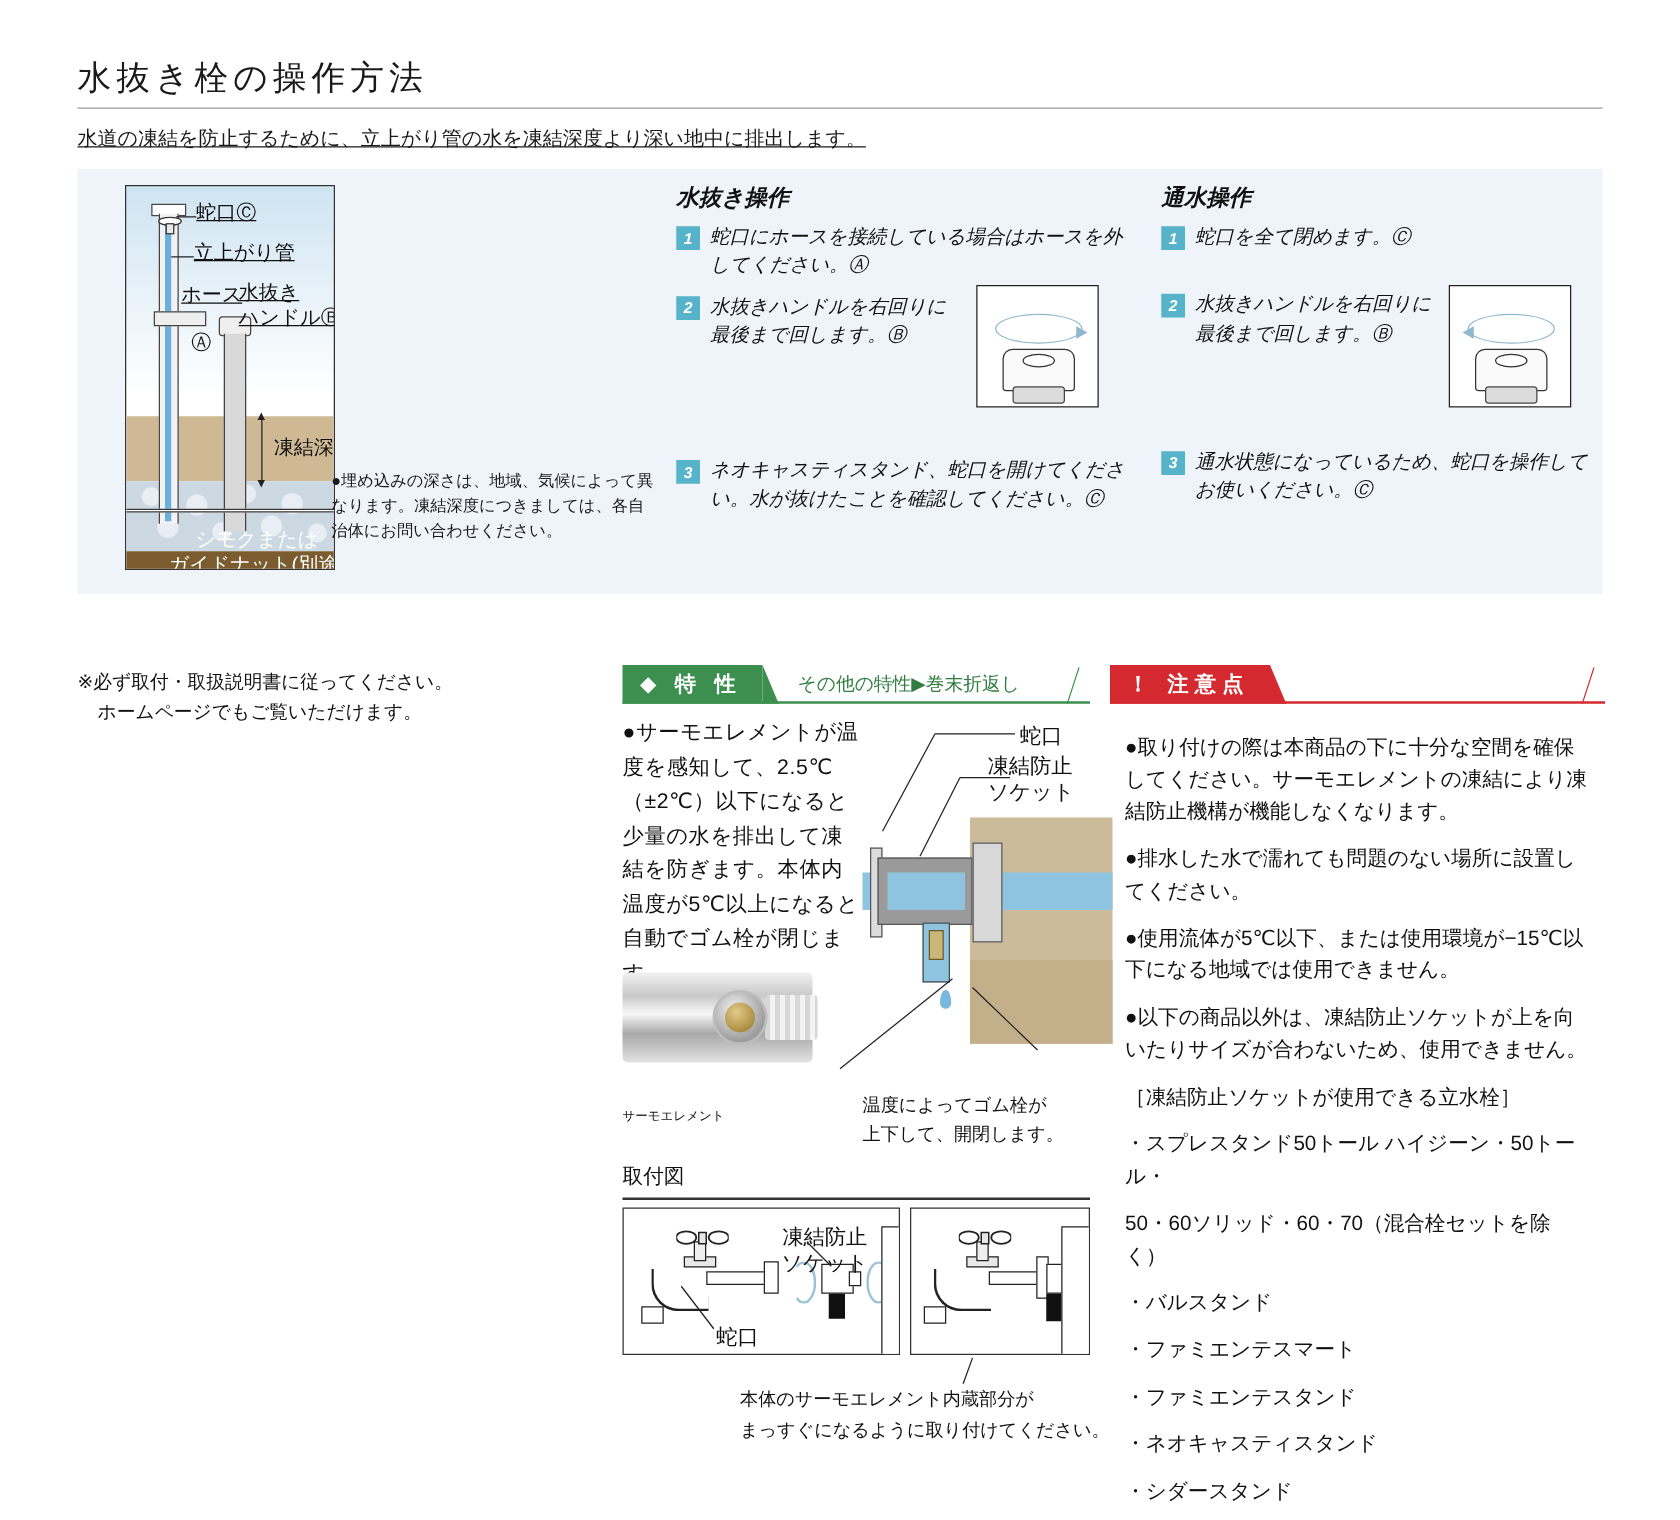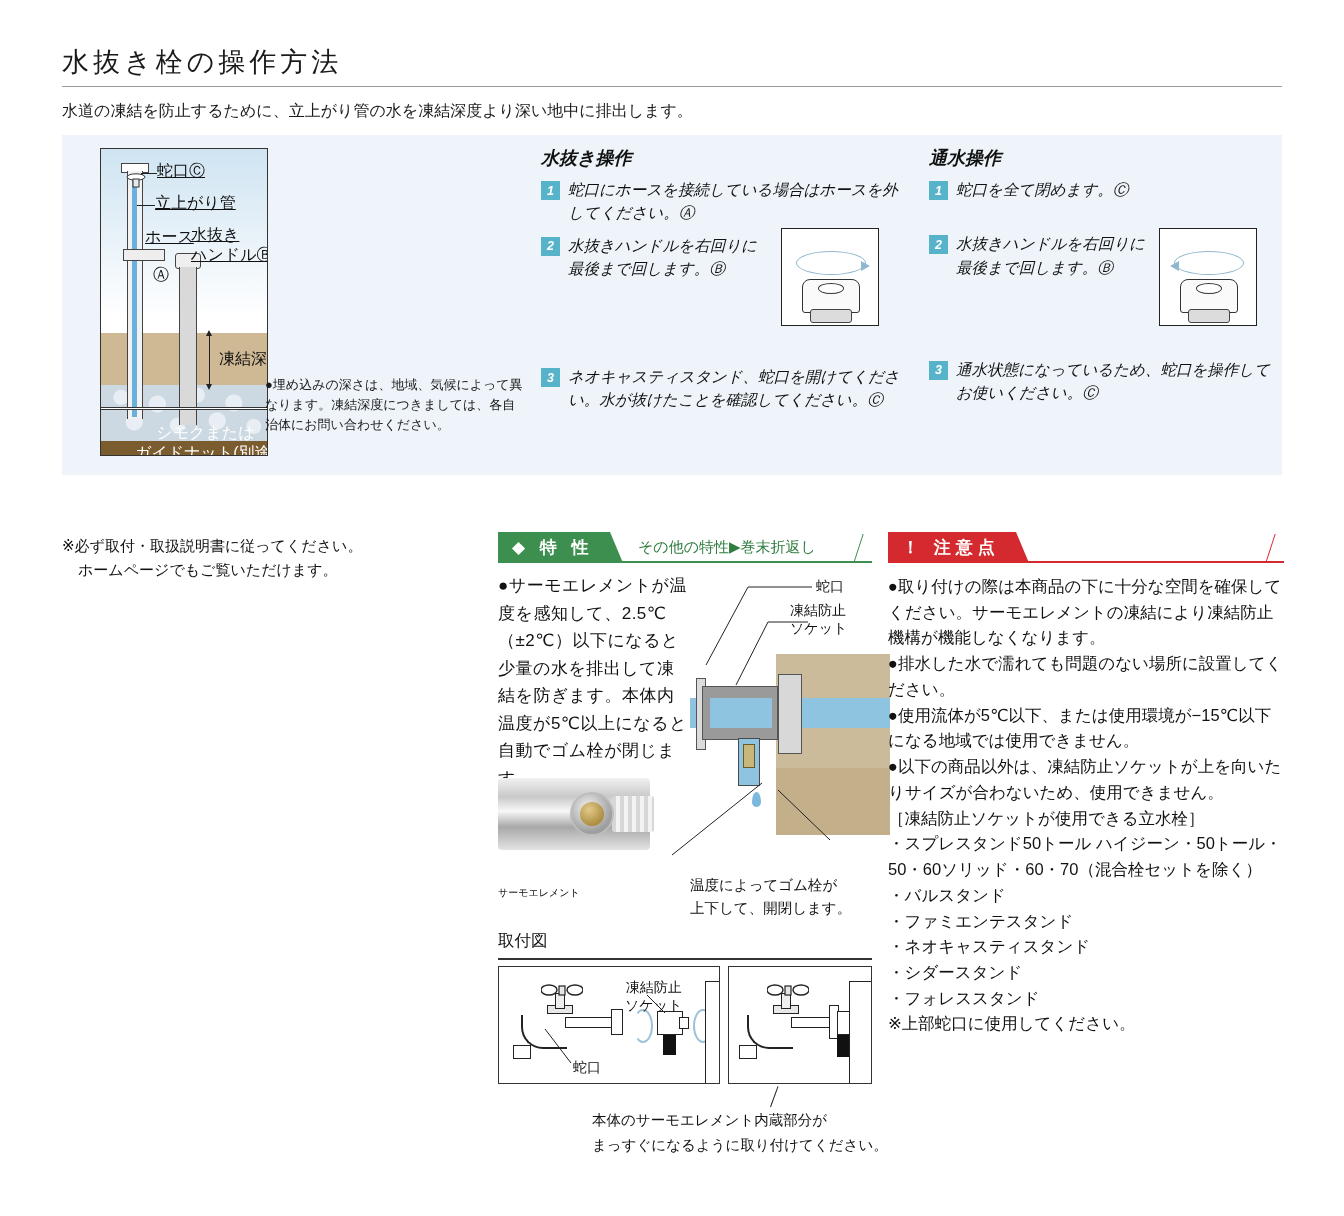--- a/index.html
+++ b/index.html
@@ -18,21 +18,21 @@
     position: absolute; left: 62px; top: 44px;
     font-size: 27px; font-weight: 400; letter-spacing: 4px;
     color: #1a1a1a;
   }
   .title-rule {
     position: absolute; left: 62px; top: 86px;
     width: 1220px; height: 1px; background: #9a9a9a;
   }
   .lead {
     position: absolute; left: 62px; top: 101px;
-    font-size: 16px; letter-spacing: 0px; color: #1a1a1a;
+    font-size: 16px; letter-spacing: 0px; color: #1a1a1a; text-decoration: underline;
   }
 
   
   .blue-panel {
     position: absolute; left: 62px; top: 135px;
     width: 1220px; height: 340px;
     background: #eef4f9;
   }
 
   
@@ -167,21 +167,21 @@
   .fd-pipe { position:absolute; left: 0; top: 58px; width: 200px; height: 30px; background:#8fc4e0; }
   .fd-body { position:absolute; left: 12px; top: 46px; width: 76px; height: 54px; background:#9a9a9a; border:1px solid #555;}
   .fd-inner{ position:absolute; left: 20px; top: 58px; width: 62px; height: 30px; background:#8fc4e0; }
   .fd-flange{position:absolute; left: 6px; top: 38px; width: 10px; height: 72px; background:#dcdcdc; border:1px solid #555;}
   .fd-sleeve{position:absolute; left: 88px; top: 34px; width: 24px; height: 80px; background:#d8d8d8; border:1px solid #555;}
   .fd-plug { position:absolute; left: 48px; top: 98px; width: 22px; height: 48px;
              background:#8fc4e0; border:1px solid #4a4a4a; }
   .fd-rub  { position:absolute; left: 53px; top: 104px; width: 12px; height: 24px; background:#c9b77a; border:1px solid #6a5a2a;}
   .fd-drop { position:absolute; left: 62px; top: 152px; width: 9px; height: 15px;
              background:#7ab8dd; border-radius: 50% 50% 50% 50% / 70% 70% 35% 35%; }
-  .fd-lbl  { position:absolute; font-size: 14px; line-height:1.25; color:#111; white-space:nowrap;}
+  .fd-lbl  { position:absolute; font-size: 17px; line-height:1.25; color:#111; white-space:nowrap;}
 
   .thermo-photo {
     position:absolute; left: 498px; top: 778px; width: 152px; height: 72px;
     background: linear-gradient(180deg,#f1f1f1 0%, #c9c9c9 26%, #f7f7f7 46%, #a8a8a8 68%, #e3e3e3 100%);
     border-radius: 4px;
   }
   .thermo-photo .ring {
     position:absolute; right: 36px; top: 14px; width: 44px; height: 44px; border-radius:50%;
     background: radial-gradient(circle at 40% 35%, #f4f4f4, #9d9d9d 70%);
     border:2px solid #bdbdbd;
@@ -233,21 +233,21 @@
   }
   .install-cap-leader { position:absolute; left: 770px; top: 1085px; width: 1px; height: 22px;
     background:#222; transform: rotate(20deg); transform-origin: bottom; }
 
   
   .caution-body {
     position:absolute; left: 888px; top: 574px; width: 396px;
     font-size: 16.5px; line-height: 1.56; color:#111;
   }
   .caution-body p { margin: 0; }
-  .caution-body .li { margin: 0; }
+  .caution-body .li { margin: 12px; }
 </style>
 </head>
 <body>
 
 <div class="page-title">水抜き栓の操作方法</div>
 <div class="title-rule"></div>
 <div class="lead">水道の凍結を防止するために、立上がり管の水を凍結深度より深い地中に排出します。</div>
 
 <div class="blue-panel"></div>
 
@@ -447,18 +447,19 @@
 
 <div class="caution-body">
   <p class="li">●取り付けの際は本商品の下に十分な空間を確保してください。サーモエレメントの凍結により凍結防止機構が機能しなくなります。</p>
   <p class="li">●排水した水で濡れても問題のない場所に設置してください。</p>
   <p class="li">●使用流体が5℃以下、または使用環境が−15℃以下になる地域では使用できません。</p>
   <p class="li">●以下の商品以外は、凍結防止ソケットが上を向いたりサイズが合わないため、使用できません。</p>
   <p class="li">［凍結防止ソケットが使用できる立水栓］</p>
   <p class="li">・スプレスタンド50トール ハイジーン・50トール・</p>
   <p class="li">50・60ソリッド・60・70（混合栓セットを除く）</p>
   <p class="li">・バルスタンド</p>
+  <p class="li">・ファミエンテスマート</p>
   <p class="li">・ファミエンテスタンド</p>
   <p class="li">・ネオキャスティスタンド</p>
   <p class="li">・シダースタンド</p>
   <p class="li">・フォレススタンド</p>
   <p class="li">※上部蛇口に使用してください。</p>
 </div>
 
 </body></html>

